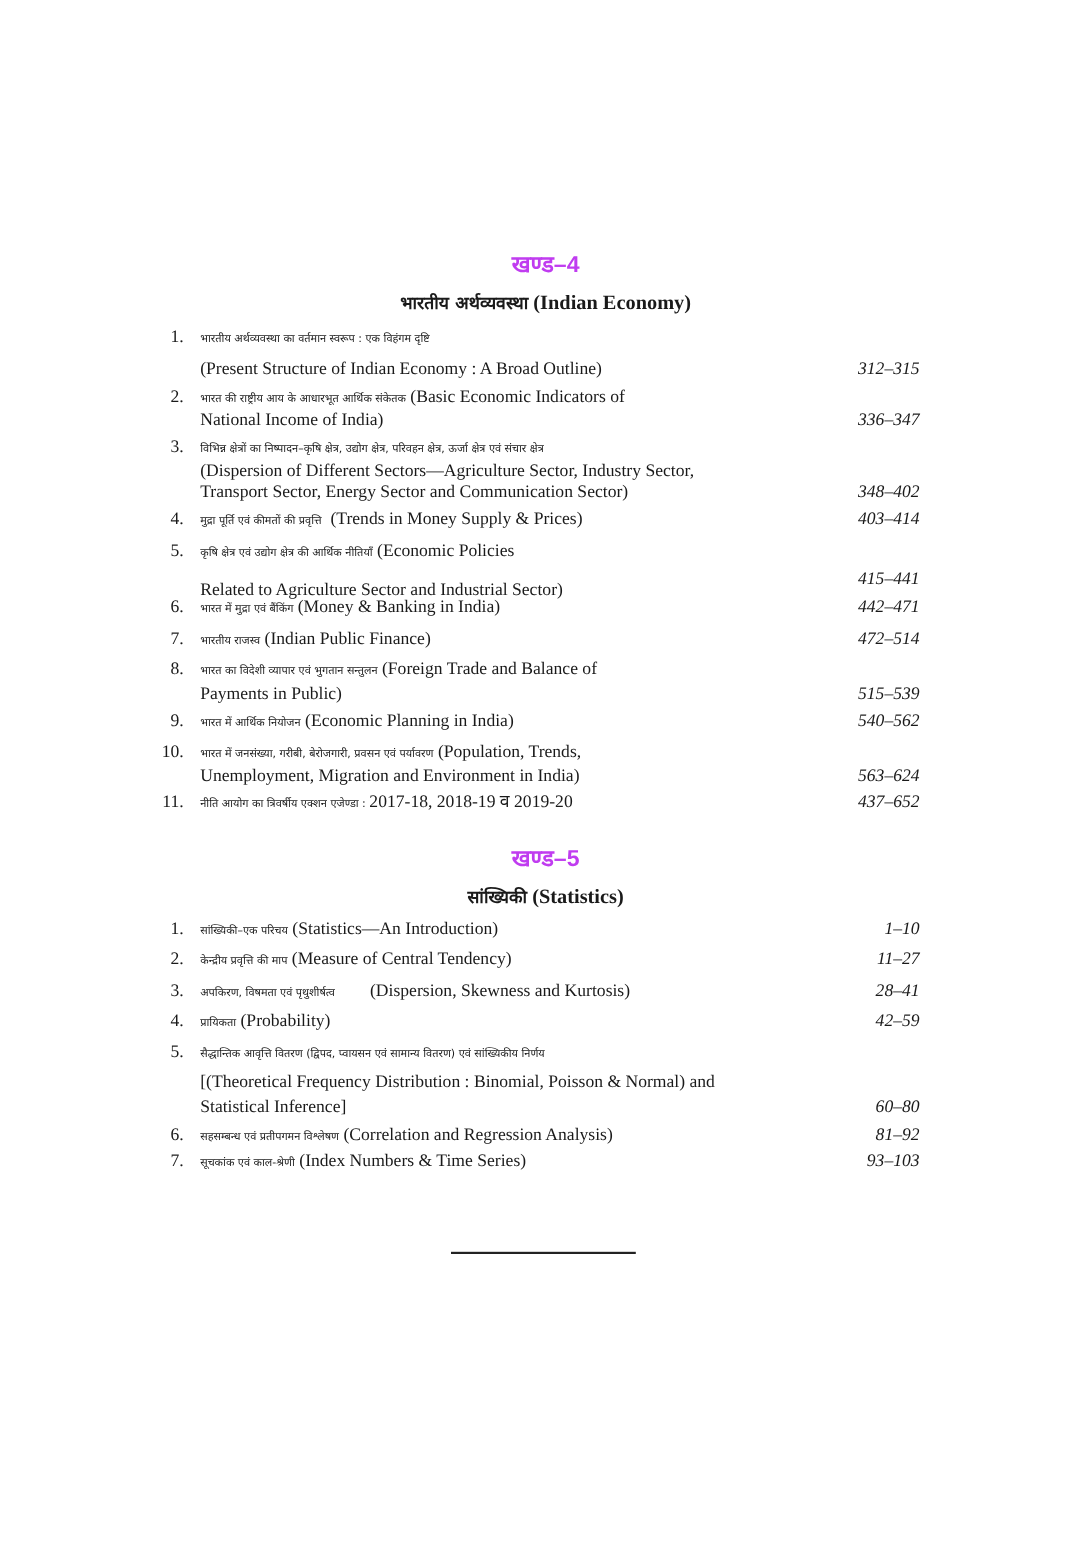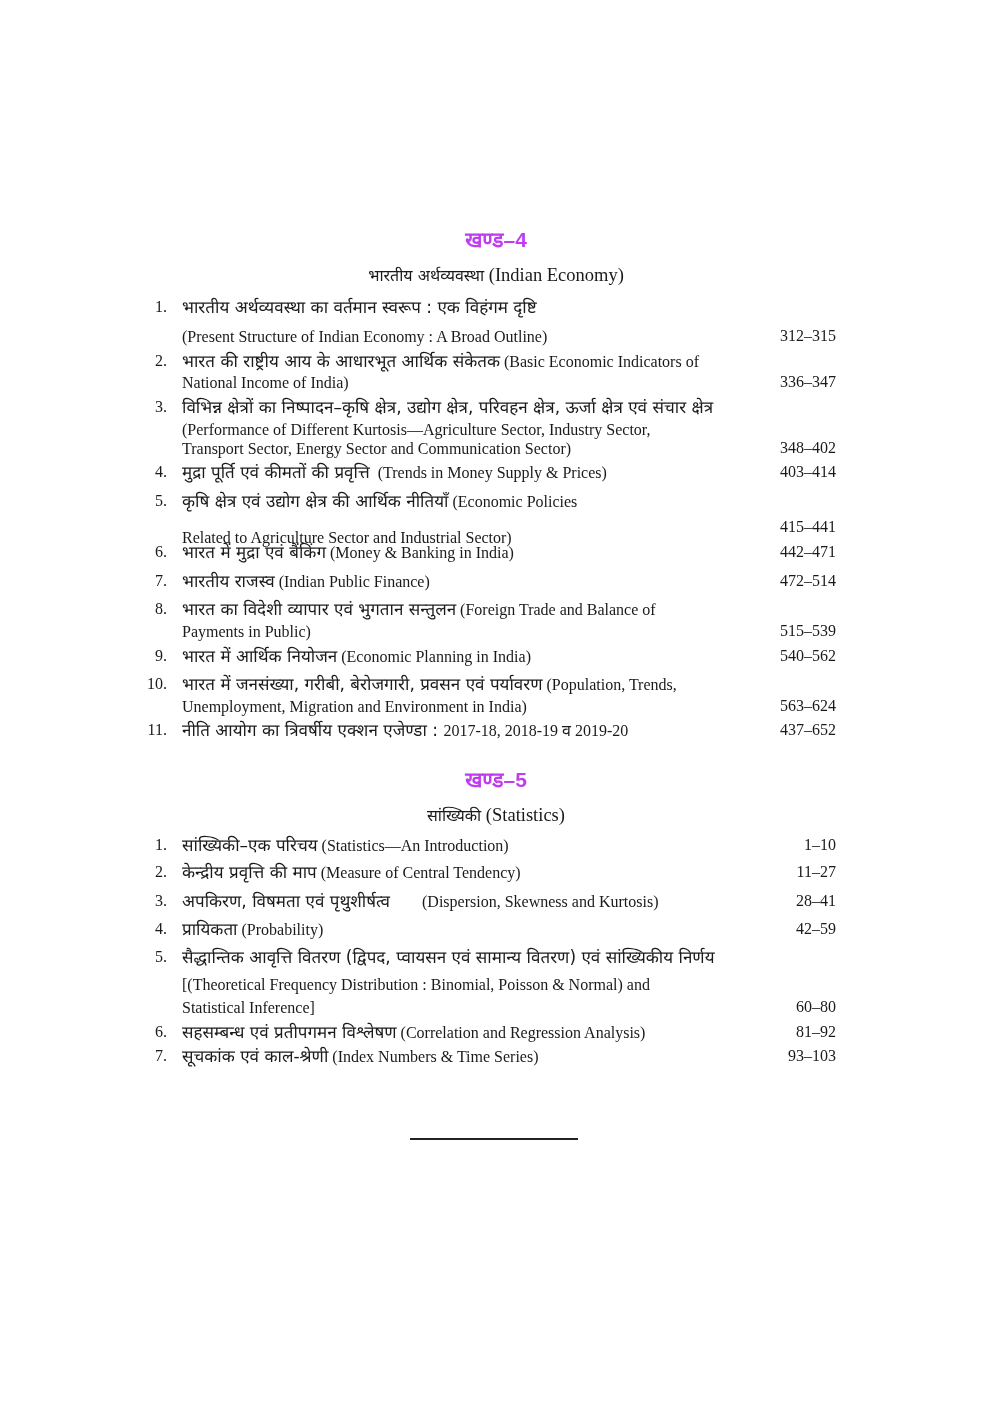--- a/index.html
+++ b/index.html
@@ -1,26 +1,26 @@
 <!DOCTYPE html>
 <html><head>
   <meta charset="utf-8">
   <style>
     html, body { margin: 0; padding: 0; background: #ffffff; }
     body { width: 992px; height: 1403px; position: relative; font-family: "Liberation Serif", "DejaVu Serif", serif; color: #1a1a1a; }
     .page { position: absolute; left: 0; top: 0; width: 992px; height: 1403px; }
     .pageno { position: absolute; top: 180px; left: 0; width: 992px; text-align: center; font-size: 16px; letter-spacing: 1px; }
     .khand { position: absolute; left: 0; width: 992px; text-align: center; font-family: "Liberation Sans", "DejaVu Sans", sans-serif; font-weight: bold; font-size: 21px; color: #c03cf0; }
-    .section-title { position: absolute; left: 0; width: 992px; text-align: center; font-weight: normal; font-size: 18.5px; }
+    .section-title { position: absolute; left: 0; width: 992px; text-align: center; font-weight: bold; font-size: 18.5px; }
     .section-title .hi { font-family: "DejaVu Sans", sans-serif; font-size: 16px; }
     .row { position: absolute; left: 140px; width: 696px; font-size: 16px; line-height: 22px; }
     .row .num { position: absolute; left: 0; width: 27px; text-align: right; }
     .row .text { position: absolute; left: 42px; width: 580px; }
-    .row .pages { position: absolute; right: 0; text-align: right; white-space: nowrap; }
-    .hi { font-family: "DejaVu Sans", sans-serif; font-size: 17px; }
+    .row .pages { position: absolute; right: 0; text-align: right; white-space: nowrap; font-style: italic; }
+    .hi { font-family: "DejaVu Sans", sans-serif; font-size: 10px; }
     .line { display: block; white-space: nowrap; }
     .rule { position: absolute; left: 410px; top: 1138px; width: 168px; height: 0; border-top: 2px solid #222; }
   </style>
 </head>
 <body>
 
 <div class="page">
 
   <div class="khand" style="top:225px;">खण्ड–4</div>
   <div class="section-title" style="top:264px;">
@@ -41,21 +41,21 @@
         <div class="text">
           <span class="line" style="position: absolute; top: 0px;"><span class="hi">भारत की राष्ट्रीय आय के आधारभूत आर्थिक संकेतक</span><span style="white-space: pre;"> (Basic Economic Indicators of</span></span>
           <span class="line" style="position: absolute; top: 21px;"><span class="hi"></span><span style="white-space: pre;">National Income of India)</span></span>
         </div>
         <span class="pages" style="top: 21px;">336–347</span>
       </div>
       <div class="row" style="top: 396px; height: 63px;">
         <span class="num">3.</span>
         <div class="text">
           <span class="line" style="position: absolute; top: 0px; text-align: center;"><span class="hi">विभिन्न क्षेत्रों का निष्पादन–कृषि क्षेत्र, उद्योग क्षेत्र, परिवहन क्षेत्र, ऊर्जा क्षेत्र एवं संचार क्षेत्र</span><span style="white-space: pre;"></span></span>
-          <span class="line" style="position: absolute; top: 22px;"><span class="hi"></span><span style="white-space: pre;">(Performance of Different Kurtosis—Agriculture Sector, Industry Sector,</span></span>
+          <span class="line" style="position: absolute; top: 22px;"><span class="hi"></span><span style="white-space: pre;">(Dispersion of Different Sectors—Agriculture Sector, Industry Sector,</span></span>
           <span class="line" style="position: absolute; top: 41px;"><span class="hi"></span><span style="white-space: pre;">Transport Sector, Energy Sector and Communication Sector)</span></span>
         </div>
         <span class="pages" style="top: 41px;">348–402</span>
       </div>
       <div class="row" style="top: 461px; height: 22px;">
         <span class="num">4.</span>
         <div class="text">
           <span class="line" style="position: absolute; top: 0px;"><span class="hi">मुद्रा पूर्ति एवं कीमतों की प्रवृत्ति</span><span style="white-space: pre;">  (Trends in Money Supply &amp; Prices)</span></span>
         </div>
         <span class="pages" style="top: 0px;">403–414</span>

